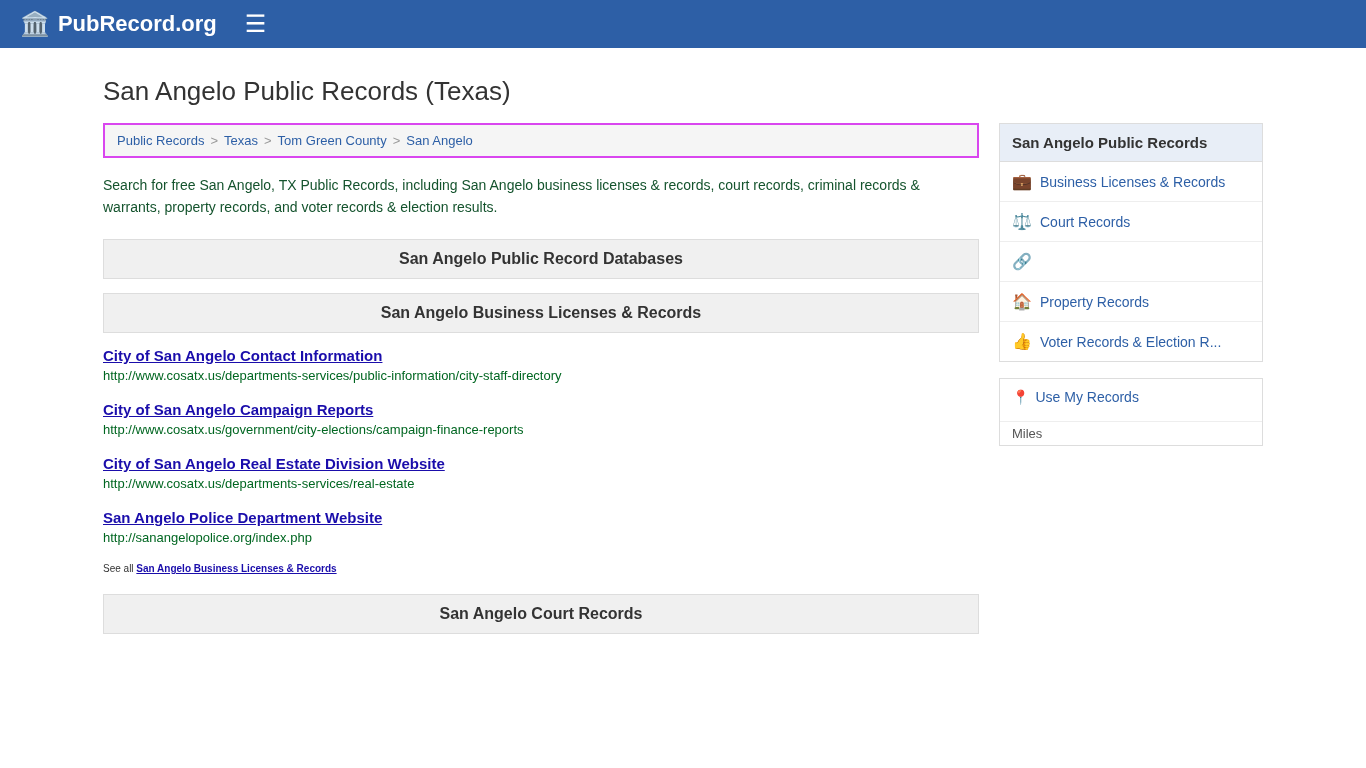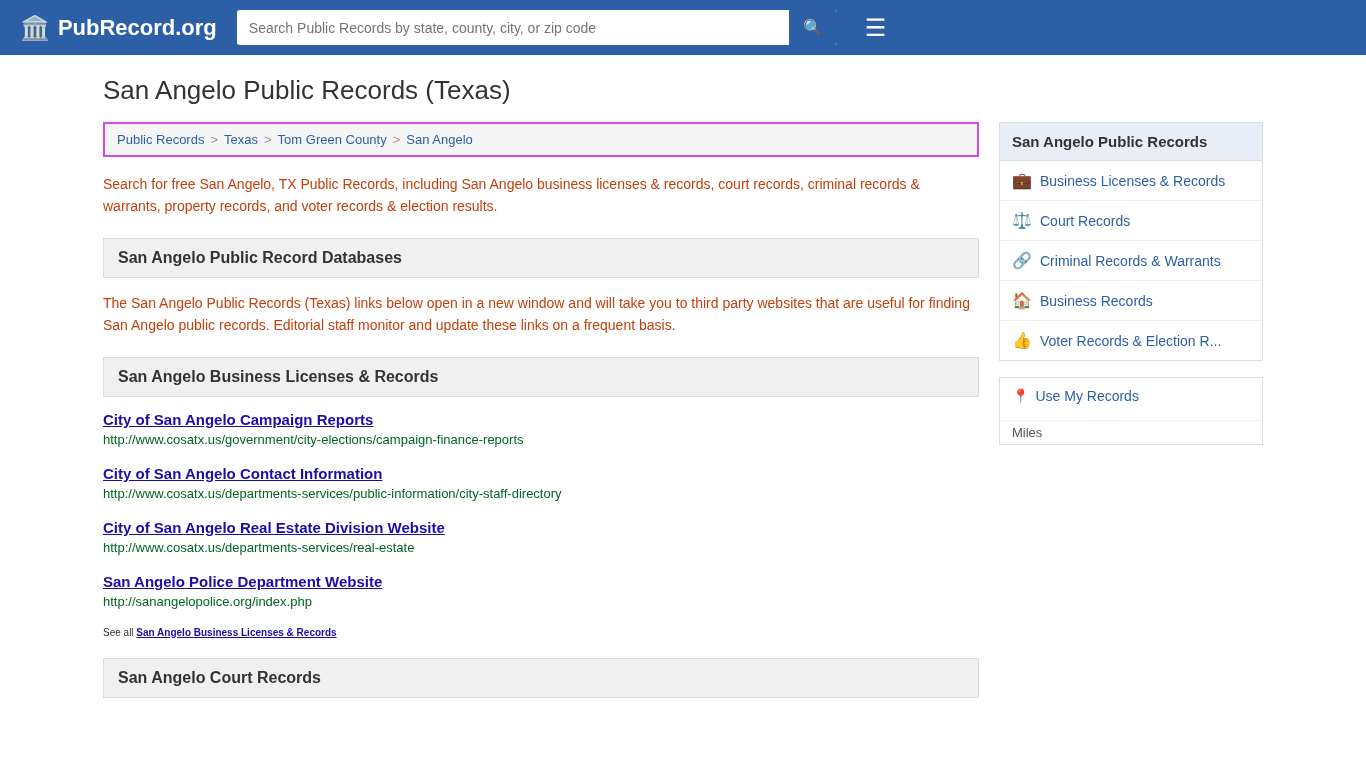--- a/index.html
+++ b/index.html
@@ -54,21 +54,21 @@
     .hamburger {
       color: #fff;
       font-size: 24px;
       cursor: pointer;
       margin-left: 8px;
     }
 
     
     .container {
       max-width: 1200px;
-      margin: 0 auto;
+      margin: 8px auto;
       padding: 20px 20px;
     }
     .page-title {
       font-size: 26px;
       font-weight: normal;
       color: #333;
       margin-bottom: 16px;
     }
     .content-layout {
       display: flex;
@@ -100,34 +100,35 @@
       color: #2d5fa6;
       text-decoration: none;
     }
     .breadcrumb .sep {
       color: #999;
     }
 
     
     .intro-text {
       font-size: 14px;
-      color: #c2410c;
+      color: #14532d;
       line-height: 1.6;
       margin-bottom: 20px;
     }
 
     
     .section-header {
       background: #f0f0f0;
       border: 1px solid #ddd;
       padding: 10px 14px;
       font-size: 16px;
       font-weight: bold;
       color: #333;
       margin-bottom: 14px;
+      text-align: center;
     }
 
     
     .record-entry {
       margin-bottom: 18px;
     }
     .record-entry a.title {
       display: block;
       font-size: 15px;
       font-weight: bold;
@@ -208,24 +209,20 @@
   </style>
 </head>
 <body>
 
 <header>
   <div class="header">
     <a class="logo" href="#">
       <span class="logo-icon">🏛️</span>
       <span>PubRecord.org</span>
     </a>
-    <div class="search-bar">
-      <input type="text" placeholder="Search Public Records by state, county, city, or zip code" style="">
-      <button>🔍</button>
-    </div>
     <div class="hamburger">☰</div>
   </div>
 </header>
 
 <div class="container">
   <h1 class="page-title">San Angelo Public Records (Texas)</h1>
 
   <div class="content-layout">
 
     <div class="main-content">
@@ -236,35 +233,34 @@
         <a href="#">Texas</a>
         <span class="sep">&gt;</span>
         <a href="#">Tom Green County</a>
         <span class="sep">&gt;</span>
         <a href="#">San Angelo</a>
       </div>
 
       <p class="intro-text">Search for free San Angelo, TX Public Records, including San Angelo business licenses &amp; records, court records, criminal records &amp; warrants, property records, and voter records &amp; election results.</p>
 
       <div class="section-header">San Angelo Public Record Databases</div>
-      <p class="intro-text">The San Angelo Public Records (Texas) links below open in a new window and will take you to third party websites that are useful for finding San Angelo public records. Editorial staff monitor and update these links on a frequent basis.</p>
 
       <div class="section-header">San Angelo Business Licenses &amp; Records</div>
+
+      <div class="record-entry">
+        <a class="title" href="#">City of San Angelo Contact Information</a>
+        <div class="url">http://www.cosatx.us/departments-services/public-information/city-staff-directory</div>
+      </div>
 
       <div class="record-entry">
         <a class="title" href="#">City of San Angelo Campaign Reports</a>
         <div class="url">http://www.cosatx.us/government/city-elections/campaign-finance-reports</div>
       </div>
 
       <div class="record-entry">
-        <a class="title" href="#">City of San Angelo Contact Information</a>
-        <div class="url">http://www.cosatx.us/departments-services/public-information/city-staff-directory</div>
-      </div>
-
-      <div class="record-entry">
         <a class="title" href="#">City of San Angelo Real Estate Division Website</a>
         <div class="url">http://www.cosatx.us/departments-services/real-estate</div>
       </div>
 
       <div class="record-entry">
         <a class="title" href="#">San Angelo Police Department Website</a>
         <div class="url">http://sanangelopolice.org/index.php</div>
       </div>
 
       <div class="see-all">
@@ -282,25 +278,24 @@
         <a class="sidebar-item" href="#">
           <span class="sidebar-icon">💼</span>
           <span>Business Licenses &amp; Records</span>
         </a>
         <a class="sidebar-item" href="#">
           <span class="sidebar-icon">⚖️</span>
           <span>Court Records</span>
         </a>
         <a class="sidebar-item" href="#">
           <span class="sidebar-icon">🔗</span>
-          <span>Criminal Records &amp; Warrants</span>
         </a>
         <a class="sidebar-item" href="#">
           <span class="sidebar-icon">🏠</span>
-          <span>Business Records</span>
+          <span>Property Records</span>
         </a>
         <a class="sidebar-item" href="#">
           <span class="sidebar-icon">👍</span>
           <span>Voter Records &amp; Election R...</span>
         </a>
       </div>
 
       <div class="sidebar-box">
         <div class="sidebar-location">
           <a class="sidebar-location-link" href="#">

